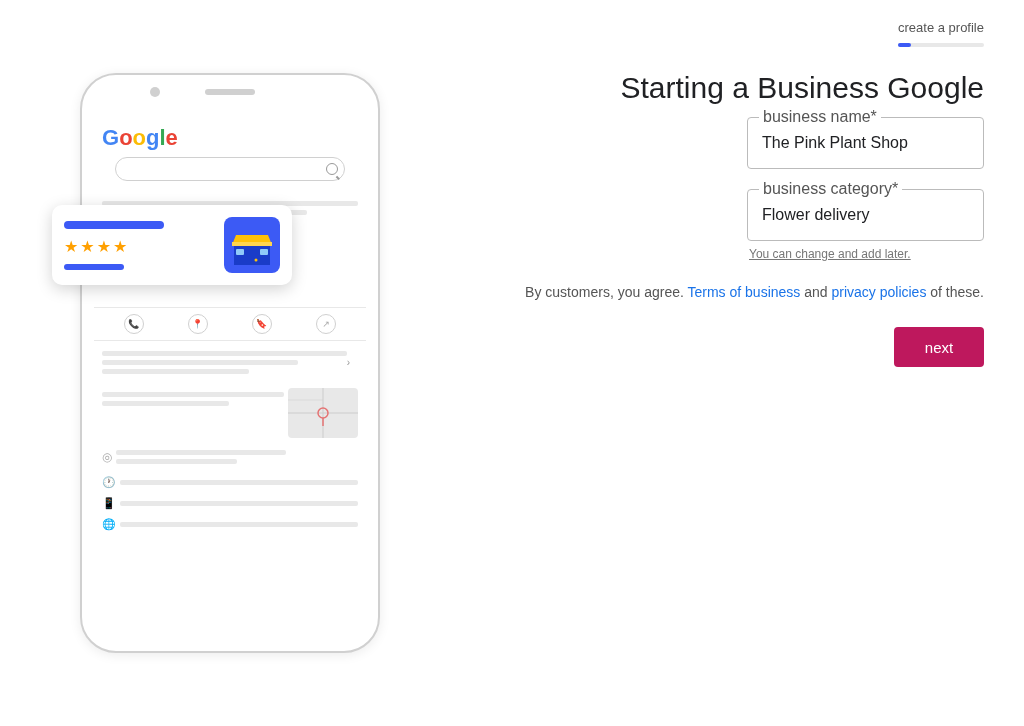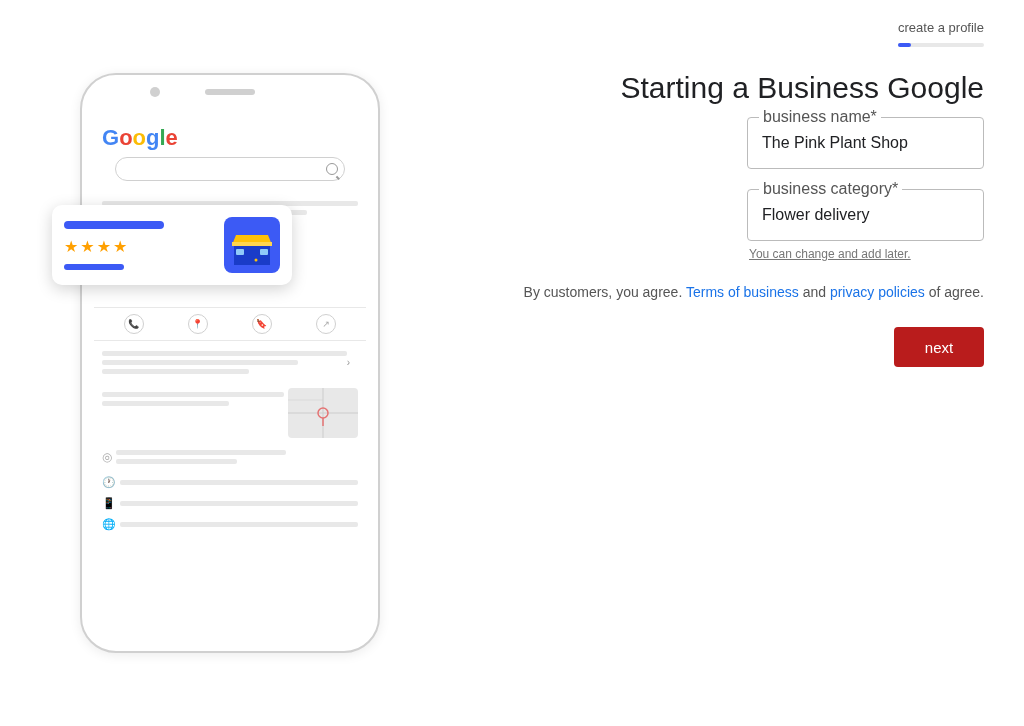--- a/index.html
+++ b/index.html
@@ -348,21 +348,21 @@
     .terms-link {
       color: #1a73e8;
       text-decoration: none;
       cursor: pointer;
     }
 
     
     .next-button {
       width: 90px;
       height: 40px;
-      background: #b91c1c;
+      background: #be185d;
       color: #fff;
       border: none;
       border-radius: 4px;
       font-size: 15px;
       cursor: pointer;
       font-weight: 500;
     }
   </style>
 </head>
 <body>
@@ -510,18 +510,18 @@
     <p class="field-hint">You can change and add later.</p>
   </div>
 
   <p class="terms-text">
     <span>By customers, you agree.</span>
     <span> </span>
     <a class="terms-link" href="#">Terms of business</a>
     <span>and</span>
     <a class="terms-link" href="#">privacy policies</a>
     <span> </span>
-    <span>of agree.</span>
+    <span>of these.</span>
   </p>
 
   <button class="next-button">next</button>
 
 </div>
 
 </body></html>

